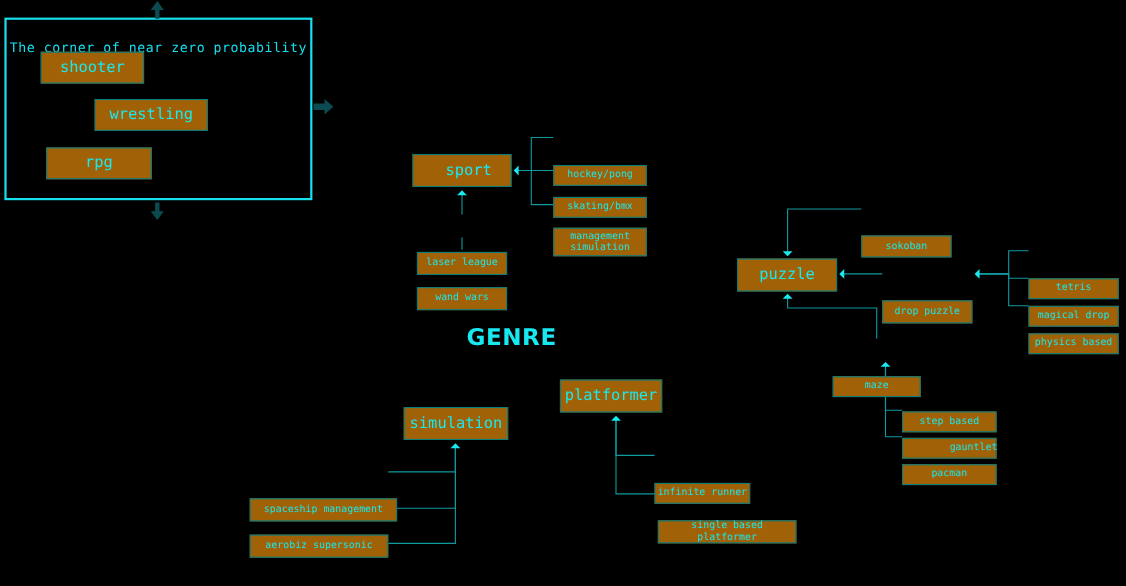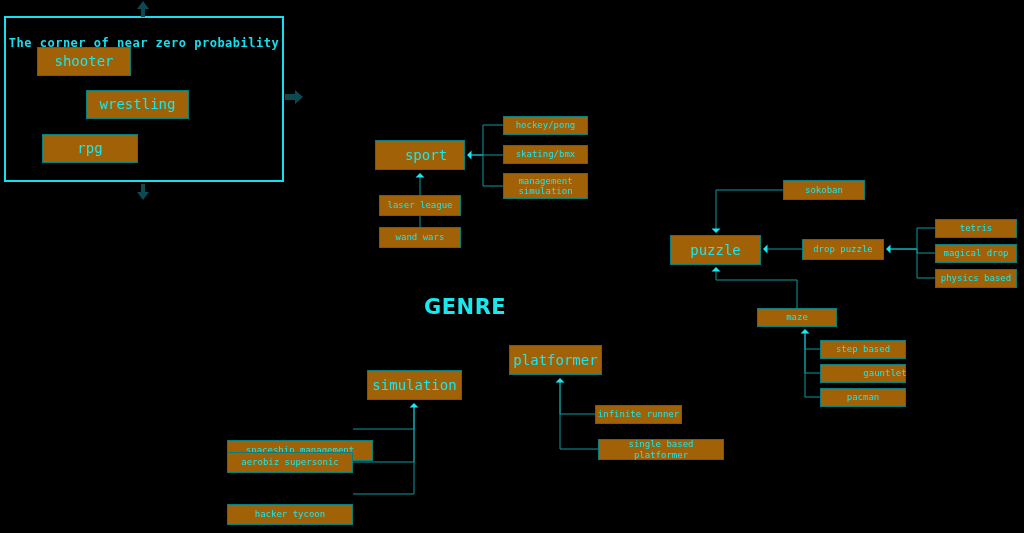--- a/index.html
+++ b/index.html
@@ -38,36 +38,37 @@
     text-align: center;
     font-family: "DejaVu Sans Mono", monospace;
     line-height: 1.15;
     white-space: pre-line;
   }
   .node.lg {
     font-size: 14px;
   }
   .node.sm {
     font-size: 9px;
+    margin-top: 34px;
   }
   .selection-box {
     position: absolute;
     box-sizing: border-box;
     border: 2px solid #16dff0;
     background: #000000;
   }
   .selection-title {
     position: absolute;
     left: 0;
     right: 0;
     top: 18px;
     text-align: center;
     color: #16dff0;
     font-size: 12px;
-    font-weight: bold;
+    font-weight: normal;
     font-family: "DejaVu Sans Mono", monospace;
     letter-spacing: 0.5px;
   }
   .genre-label {
     position: absolute;
     color: #18e8f0;
     font-family: "DejaVu Sans", sans-serif;
     font-weight: bold;
     font-size: 21px;
     letter-spacing: 0.5px;
@@ -159,18 +160,18 @@
       <div class="node sm" style="left: 935px; top: 244px; width: 82px; height: 19px; border-color: rgb(10, 125, 125); color: rgb(24, 232, 240);">magical drop</div>
       <div class="node sm" style="left: 935px; top: 269px; width: 82px; height: 19px; border-color: rgb(10, 125, 125); color: rgb(24, 232, 240);">physics based</div>
       <div class="node sm" style="left: 757px; top: 308px; width: 80px; height: 19px; border-color: rgb(10, 125, 125); color: rgb(24, 232, 240);">maze</div>
       <div class="node sm" style="left: 820px; top: 340px; width: 86px; height: 19px; border-color: rgb(10, 125, 125); color: rgb(24, 232, 240);">step based</div>
       <div class="node sm" style="left: 820px; top: 364px; width: 86px; height: 19px; border-color: rgb(10, 125, 125); color: rgb(24, 232, 240); padding-left: 44px;">gauntlet</div>
       <div class="node sm" style="left: 820px; top: 388px; width: 86px; height: 19px; border-color: rgb(10, 125, 125); color: rgb(24, 232, 240);">pacman</div>
       <div class="node lg" style="left: 509px; top: 345px; width: 93px; height: 30px; border-color: rgb(10, 125, 125); color: rgb(24, 232, 240);">platformer</div>
       <div class="node sm" style="left: 595px; top: 405px; width: 87px; height: 19px; border-color: rgb(10, 125, 125); color: rgb(24, 232, 240);">infinite runner</div>
       <div class="node sm" style="left: 598px; top: 439px; width: 126px; height: 21px; border-color: rgb(10, 125, 125); color: rgb(24, 232, 240);">single based platformer</div>
       <div class="node lg" style="left: 367px; top: 370px; width: 95px; height: 30px; border-color: rgb(10, 125, 125); color: rgb(24, 232, 240);">simulation</div>
-      <div class="node sm" style="left: 227px; top: 440px; width: 146px; height: 21px; border-color: rgb(10, 125, 125); color: rgb(24, 232, 240);">spaceship management</div>
+      <div class="node sm" style="left: 227px; top: 419px; width: 134px; height: 21px; border-color: rgb(10, 125, 125); color: rgb(24, 232, 240);">spaceship management</div>
       <div class="node sm" style="left: 227px; top: 452px; width: 126px; height: 21px; border-color: rgb(10, 125, 125); color: rgb(24, 232, 240);">aerobiz supersonic</div>
       <div class="node sm" style="left: 227px; top: 504px; width: 126px; height: 21px; border-color: rgb(10, 125, 125); color: rgb(24, 232, 240);">hacker tycoon</div>
     </div>
 
 </div>
 
 </body></html>

